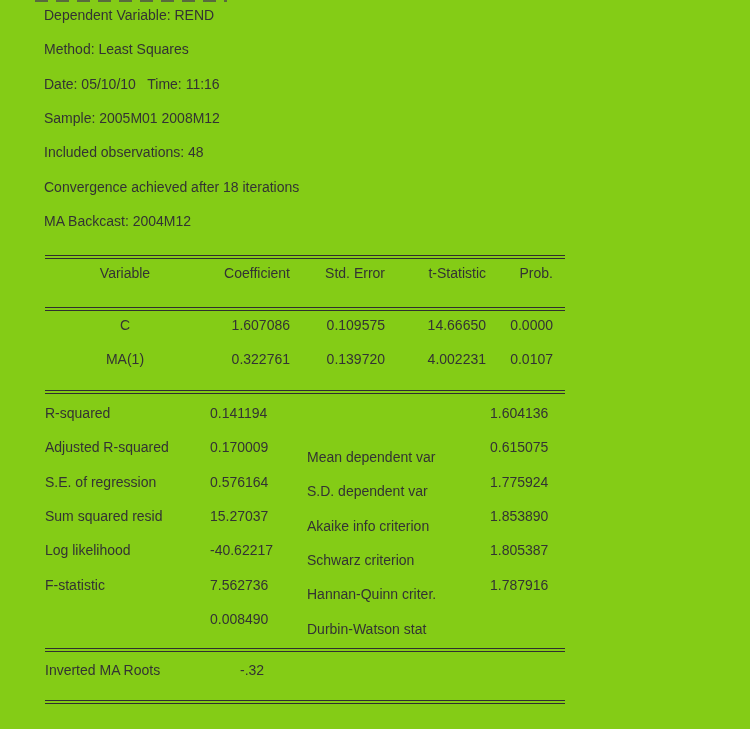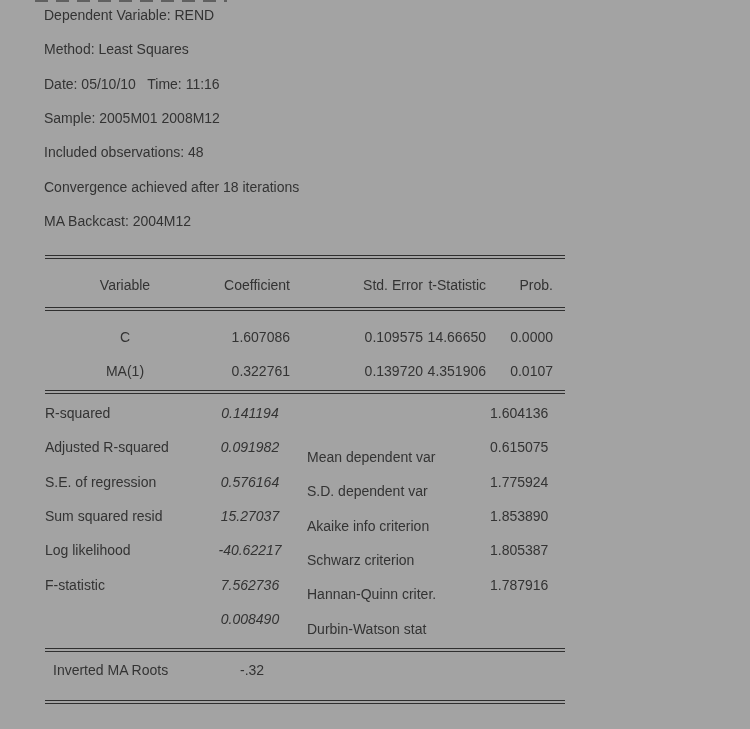--- a/index.html
+++ b/index.html
@@ -1,20 +1,20 @@
 <!DOCTYPE html>
 <html><head>
 <meta charset="utf-8">
 <style>
   html, body { margin: 0; padding: 0; background: #ffffff; }
   .page {
     position: relative;
     width: 750px;
     height: 729px;
-    background: #a3a3a3;
+    background: #84cc16;
     font-family: "Liberation Sans", sans-serif;
     font-size: 14px;
     color: #333333;
     overflow: hidden;
   }
   .sline {
     position: absolute;
     left: 44px;
     white-space: pre;
     line-height: 16px;
@@ -36,47 +36,47 @@
     border-top: 1.5px solid #2f2f2f;
     border-bottom: 1.5px solid #2f2f2f;
   }
   .ct-row {
     position: absolute;
     left: 45px;
     width: 520px;
     height: 17px;
     line-height: 16px;
   }
-  .ct-cell { position: absolute; top: 12px; white-space: pre; }
+  .ct-cell { position: absolute; top: 0; white-space: pre; }
   .c-var  { left: 0;     width: 160px; text-align: center; }
   .c-coef { left: 160px; width: 85px;  text-align: right; }
-  .c-se   { left: 245px; width: 95px;  text-align: right; padding-left: 38px; }
+  .c-se   { left: 245px; width: 95px;  text-align: right; }
   .c-t    { left: 340px; width: 101px; text-align: right; }
   .c-prob { left: 441px; width: 67px;  text-align: right; }
   .stats {
     position: absolute;
     left: 45px;
     top: 405px;
     width: 511px;
   }
   .s-row { position: relative; height: 34.33px; line-height: 16px; }
   .s-cell { position: absolute; top: 0; white-space: pre; }
   .s-l-label { left: 0;     width: 185px; }
-  .s-l-value { left: 165px; width: 80px;  text-align: center; font-style: italic; }
+  .s-l-value { left: 165px; width: 80px;  text-align: left; }
   .s-r-label { left: 262px; width: 190px; margin-top: 44px; }
   .s-r-value { left: 445px; width: 66px;  text-align: left; }
   .footer-row {
     position: absolute;
     left: 45px;
     top: 662px;
     width: 520px;
     height: 17px;
     line-height: 16px;
   }
-  .f-label { position: absolute; left: 8px; white-space: pre; }
+  .f-label { position: absolute; left: 0; white-space: pre; }
   .f-value { position: absolute; left: 172px; white-space: pre; margin-left: 23px; }
 </style>
 </head>
 <body>
 
 <div class="page">
 
   <div class="top-artifact"></div>
 
   <div>
@@ -107,34 +107,34 @@
     <span class="ct-cell c-var">C</span>
     <span class="ct-cell c-coef">1.607086</span>
     <span class="ct-cell c-se">0.109575</span>
     <span class="ct-cell c-t">14.66650</span>
     <span class="ct-cell c-prob">0.0000</span>
   </div>
   <div class="ct-row" style="top:351px">
     <span class="ct-cell c-var">MA(1)</span>
     <span class="ct-cell c-coef">0.322761</span>
     <span class="ct-cell c-se">0.139720</span>
-    <span class="ct-cell c-t">4.351906</span>
+    <span class="ct-cell c-t">4.002231</span>
     <span class="ct-cell c-prob">0.0107</span>
   </div>
 
   <div class="stats">
     <div class="s-row">
       <span class="s-cell s-l-label">R-squared</span>
       <span class="s-cell s-l-value">0.141194</span>
       <span class="s-cell s-r-label">Mean dependent var</span>
       <span class="s-cell s-r-value">1.604136</span>
     </div>
     <div class="s-row">
       <span class="s-cell s-l-label">Adjusted R-squared</span>
-      <span class="s-cell s-l-value">0.091982</span>
+      <span class="s-cell s-l-value">0.170009</span>
       <span class="s-cell s-r-label">S.D. dependent var</span>
       <span class="s-cell s-r-value">0.615075</span>
     </div>
     <div class="s-row">
       <span class="s-cell s-l-label">S.E. of regression</span>
       <span class="s-cell s-l-value">0.576164</span>
       <span class="s-cell s-r-label">Akaike info criterion</span>
       <span class="s-cell s-r-value">1.775924</span>
     </div>
     <div class="s-row">

